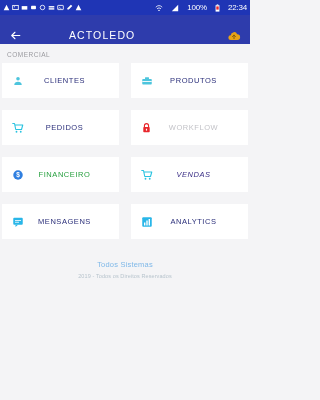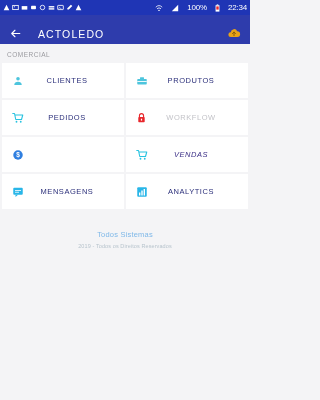--- a/index.html
+++ b/index.html
@@ -24,22 +24,23 @@
   .sb-text {
     font-size:8px; letter-spacing:-0.2px;
     color:#ffffff; line-height:1;
     white-space:nowrap;
   }
 
   
   .appbar {
     height:29px; width:100%;
     background:#2e3cac;
-    display:flex; align-items:flex-end;
-    padding:4px 9px;
+    display:flex; align-items:flex-start;
+    padding:14px 9px;
+    gap:31px;
   }
   .appbar-title {
     color:#ffffff;
     font-size:10.5px;
     letter-spacing:1.1px;
     margin-left:16px;
     flex:1;
     white-space:nowrap;
   }
   .back-btn { width:13px; height:13px; display:block; cursor:pointer; }
@@ -51,21 +52,21 @@
     color:#9a9a9f;
     letter-spacing:0.5px;
     padding:7px 0 5px 7px;
     background:#f4f4f6;
   }
 
   
   .grid {
     display:grid;
     grid-template-columns:1fr 1fr;
-    gap:2px;
+    gap:12px;
     background:#f4f4f6;
     padding:0 2px;
   }
   .tile {
     background:#ffffff;
     height:35px;
     display:flex;
     align-items:center;
     padding-left:9px;
     cursor:pointer;
@@ -222,20 +223,21 @@
     <span class="tile-label muted">WORKFLOW</span>
   </div>
 
   <div class="tile">
     <span class="tile-icon">
       <svg width="12" height="12" viewBox="0 0 24 24">
           <circle cx="12" cy="12" r="9.5" fill="#2f7fe0"></circle>
           <text x="12" y="16.6" font-size="13" font-family="Liberation Sans, sans-serif" font-weight="bold" fill="#ffffff" text-anchor="middle">$</text>
         </svg>
     </span>
+    <span class="tile-label green">FINANCEIRO</span>
   </div>
 
   <div class="tile">
     <span class="tile-icon">
       <svg width="12" height="12" viewBox="0 0 24 24">
           <path d="M1.5 3 H5 L7.5 15 H19 L21.5 6 H6" stroke="#29c3e0" stroke-width="2.2" fill="none" stroke-linecap="round" stroke-linejoin="round"></path>
           <circle cx="9" cy="19.5" r="1.8" fill="#29c3e0"></circle>
           <circle cx="17.5" cy="19.5" r="1.8" fill="#29c3e0"></circle>
         </svg>
     </span>

